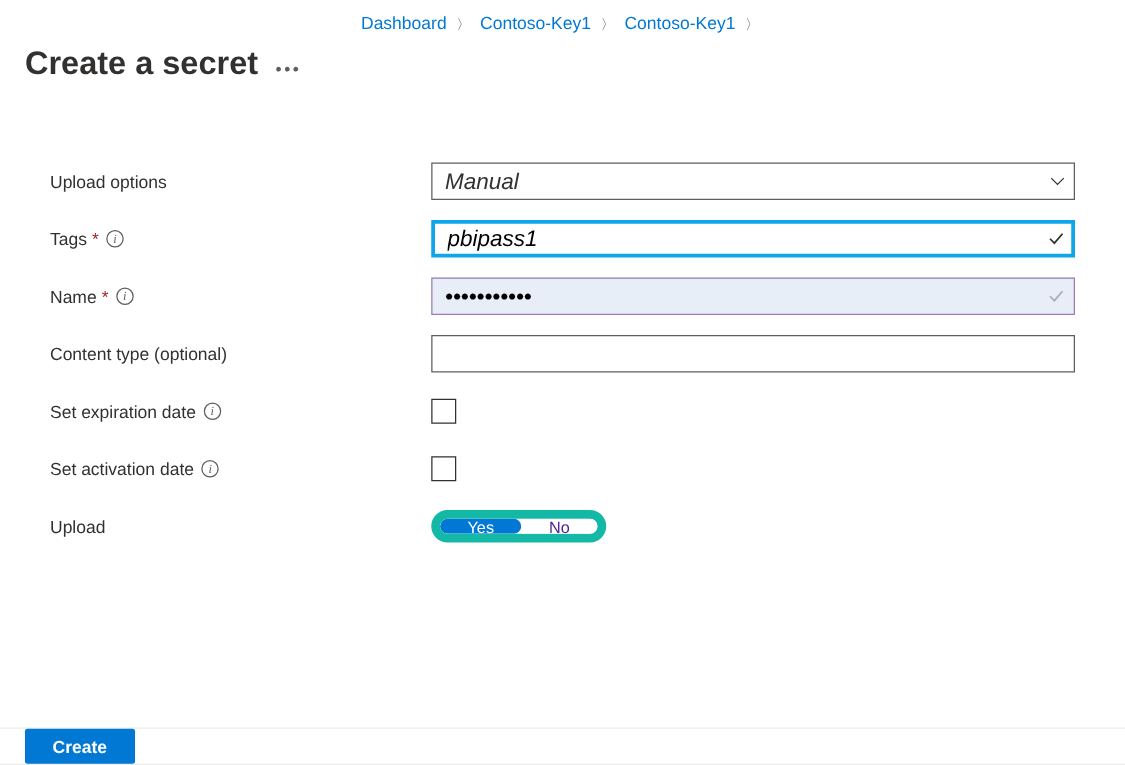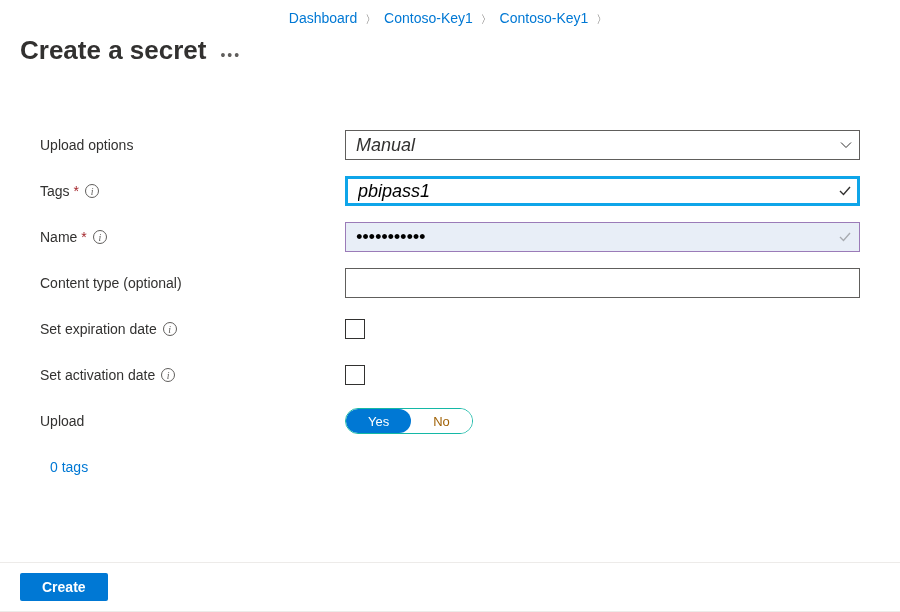--- a/index.html
+++ b/index.html
@@ -126,54 +126,54 @@
     .check-mark.faded { opacity: 0.35; }
     .checkbox {
       width: 20px;
       height: 20px;
       border: 1px solid #323130;
       background: #fff;
       cursor: pointer;
     }
     .toggle {
       display: inline-flex;
-      border: 1px solid #14b8a6;
+      border: 7px solid #14b8a6;
       border-radius: 14px;
       overflow: hidden;
       height: 26px;
     }
     .toggle-opt {
       display: flex;
       align-items: center;
       justify-content: center;
       padding: 0 22px;
       font-size: 13px;
       cursor: pointer;
       background: #fff;
-      color: #a16207;
+      color: #4c1d95;
       height: 100%;
     }
     .toggle-opt.selected {
       background: #0078d4;
       color: #fff;
       border-radius: 14px;
     }
     .tags-link {
       color: #0078d4;
       cursor: pointer;
       padding-left: 10px;
     }
     .footer {
       position: absolute;
       bottom: 0;
       left: 0;
       right: 0;
       border-top: 1px solid #edebe9;
       border-bottom: 1px solid #edebe9;
-      padding: 10px 20px;
+      padding: 0 20px;
       background: #fff;
     }
     .btn-primary {
       background: #0078d4;
       color: #fff;
       border: none;
       padding: 6px 22px;
       font-size: 14px;
       font-weight: 600;
       font-family: inherit;
@@ -277,22 +277,19 @@
     <div class="form-label">Upload</div>
     <div class="form-control">
       <div class="toggle">
         <div class="toggle-opt selected">Yes</div>
         <div class="toggle-opt">No</div>
       </div>
     </div>
   </div>
 
   <div class="form-row">
-    <div class="form-control">
-      <span class="tags-link">0 tags</span>
-    </div>
   </div>
 
 </div>
 
 <div class="footer">
   <button class="btn-primary">Create</button>
 </div>
 
 </body></html>

